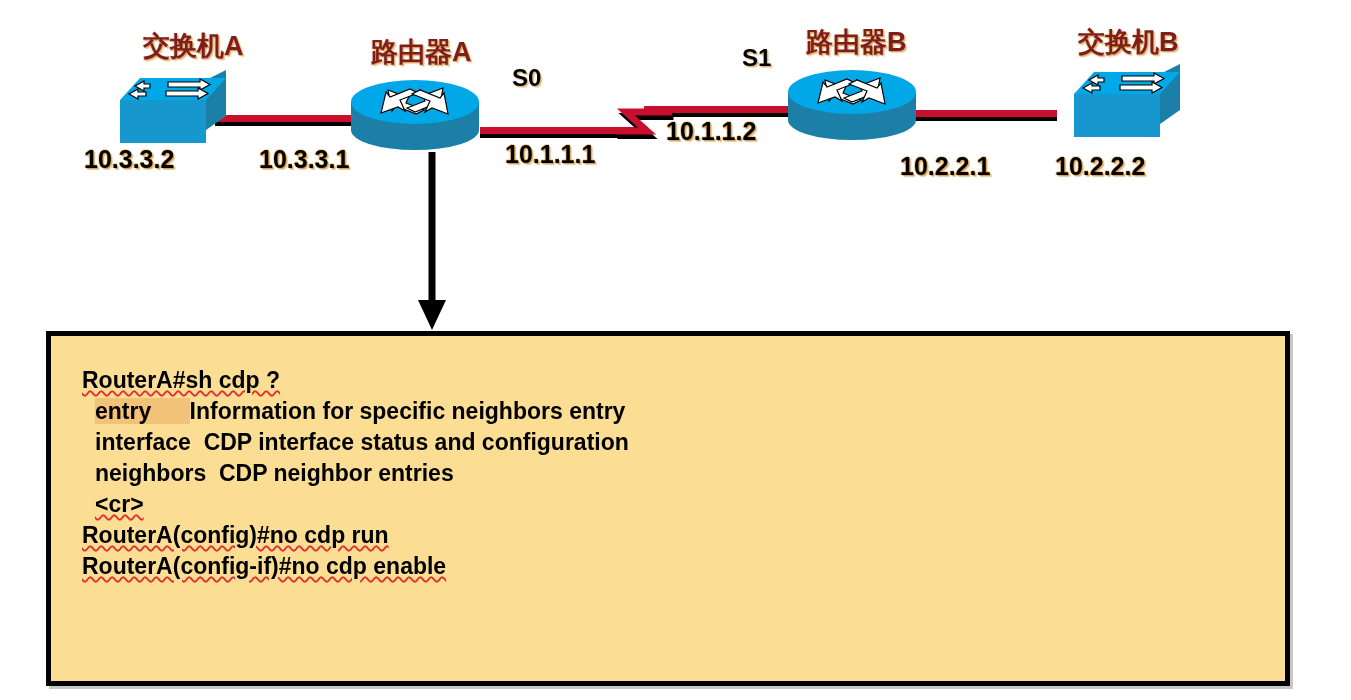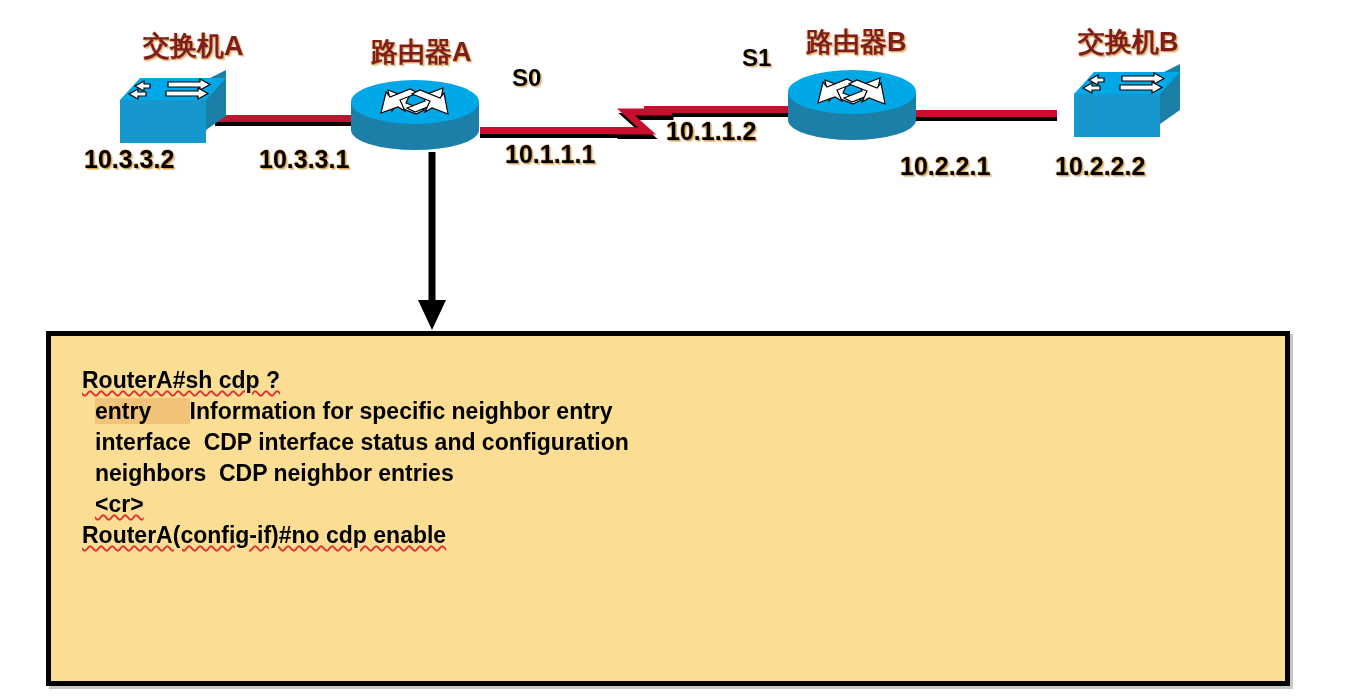--- a/index.html
+++ b/index.html
@@ -198,19 +198,20 @@
       <polygon points="78,23 110,23 110,20 120,25.5 110,31 110,28 78,28"></polygon>
     </g>
   </svg>
 </div>
 <div class="dev-title" style="left:1078px; top:24px;">交换机B</div>
 <div class="ip-label" style="left:1055px; top:152px;">10.2.2.2</div>
 
 <div class="console-box">
   <div class="console-lines" id="console-lines">
       <div class="cline"><span class="spell">RouterA#sh cdp ?</span></div>
-      <div class="cline" style="padding-left: 13px;"><span class="hl">entry      </span><span>Information for specific neighbor entry</span></div>
+      <div class="cline" style="padding-left: 13px;"><span class="hl">entry      </span><span>Information for specific neighbors entry</span></div>
       <div class="cline" style="padding-left: 13px;"><span>interface  CDP interface status and configuration</span></div>
       <div class="cline" style="padding-left: 13px;"><span>neighbors  CDP neighbor entries</span></div>
       <div class="cline" style="padding-left: 13px;"><span class="spell">&lt;cr&gt;</span></div>
+      <div class="cline"><span class="spell">RouterA(config)#no cdp run</span></div>
       <div class="cline"><span class="spell">RouterA(config-if)#no cdp enable</span></div>
     </div>
 </div>
 
 </body></html>

